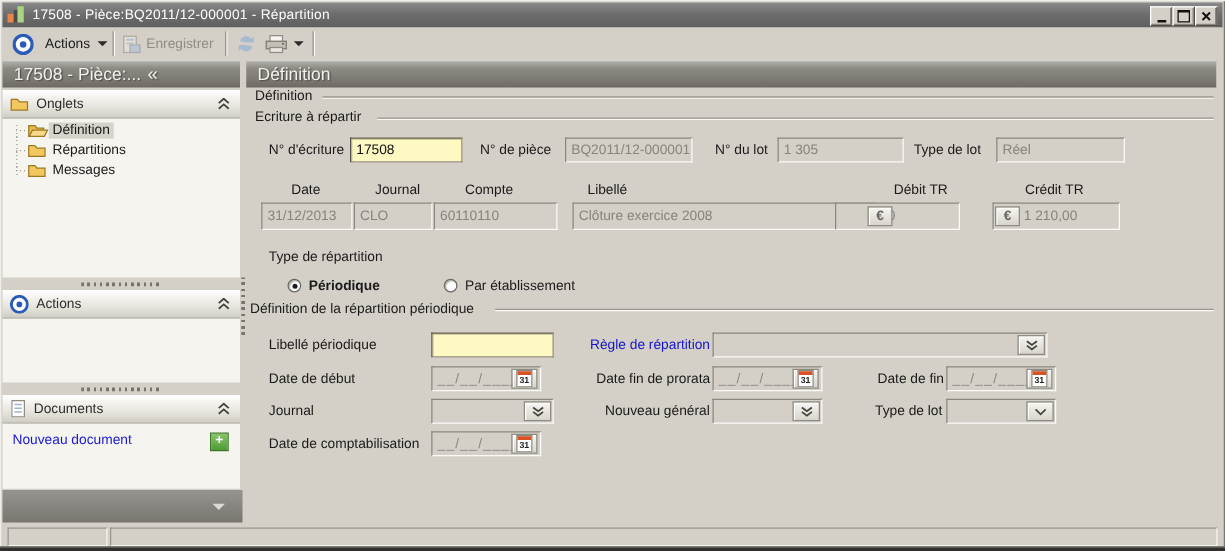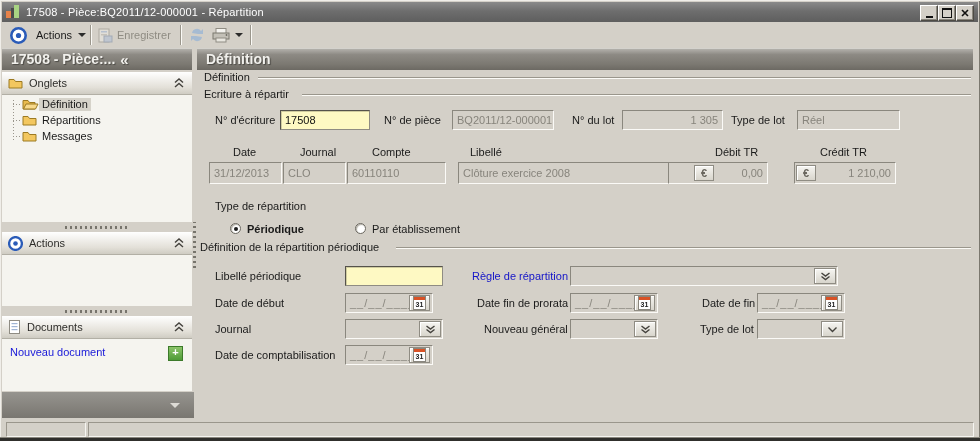--- a/index.html
+++ b/index.html
@@ -28,21 +28,21 @@
   .tb-sep{position:absolute;top:3px;width:1px;height:20px;background:#9a968c;box-shadow:1px 0 0 #fbfaf6}
   .tb-label{position:absolute;top:7px;font-size:11px}
   .tb-caret{position:absolute;width:0;height:0;border-left:4px solid transparent;
     border-right:4px solid transparent;border-top:4px solid #2b2b2b}
   .disabled-text{color:#8f8c83}
 
   
   .hdr{position:absolute;top:48px;height:22px;
     background:linear-gradient(#b9b7b2, #8d8a84 30%, #7b7871 75%, #6c6963);
     box-shadow:inset 0 1px 0 #d4d2cd;display:flex;align-items:center}
-  .hdr .hdr-text{color:#f1f0ec;font-weight:bold;font-size:14px;text-shadow:1px 1px 1px #4c4a45;padding-left:9px;white-space:nowrap}
+  .hdr .hdr-text{color:#f1f0ec;font-weight:normal;font-size:14px;text-shadow:1px 1px 1px #4c4a45;padding-left:9px;white-space:nowrap}
 
   
   .panel-hdr{position:absolute;left:2px;width:190px;height:22px;
     background:linear-gradient(#ffffff,#e3e0d8 70%,#cfccc3);
     border-bottom:1px solid #b2afa5;display:flex;align-items:center;color:#2e2d2a}
   .panel-hdr .ph-label{margin-left:6px}
   .panel-body{position:absolute;left:2px;width:190px;background:#f5f4ef}
   .chev-btn{position:absolute;right:7px;top:6px}
   .tree-item{position:absolute;left:20px;height:15px;display:flex;align-items:center}
   .tree-label{padding:0 3px;line-height:13px}
@@ -68,21 +68,21 @@
   
   .etch{position:absolute;height:0;border-top:1px solid #9a968c;box-shadow:0 1px 0 #fbfaf6}
   .lbl{position:absolute;white-space:nowrap}
   .lbl-blue{color:#1414c8}
   .field{position:absolute;height:20px;box-sizing:border-box;background:#d4d0c8;
     border:1px solid;border-color:#8a877e #fbfaf7 #fbfaf7 #8a877e;
     color:#87847c;padding:0 4px;line-height:18px;white-space:nowrap;overflow:hidden}
   .field.tall{height:22px;line-height:20px}
   .field.white{background:#fef9c3;color:#111;
     border-color:#55524b #8f8c83 #8f8c83 #55524b;box-shadow:inset 1px 1px 0 rgba(0,0,0,.18)}
-  .field.right{text-align:right}
+  .field.right{}
   .mini-btn{position:absolute;box-sizing:border-box;background:linear-gradient(#f6f5f1,#d8d5cc);
     border:1px solid #8f8c83;box-shadow:inset 1px 1px 0 #fff;
     display:flex;align-items:center;justify-content:center}
   .euro{font-weight:bold;color:#6a675f;font-size:11px}
   .cal-ico{width:11px;height:12px;background:#fff;border:1px solid #8a877e;position:relative}
   .cal-ico .cal-top{position:absolute;top:0;left:0;right:0;height:3px;background:#d95226}
   .cal-ico .cal-day{position:absolute;top:3px;left:0;right:0;text-align:center;font-size:7px;font-weight:bold;color:#222;line-height:9px}
   .mask{color:#8a877f;letter-spacing:1px}
   .radio{position:absolute;width:11px;height:11px;border-radius:50%;background:#fff;
     border:1px solid #6a675f;box-shadow:inset 1px 1px 1px #b4b1a8;box-sizing:border-box}

